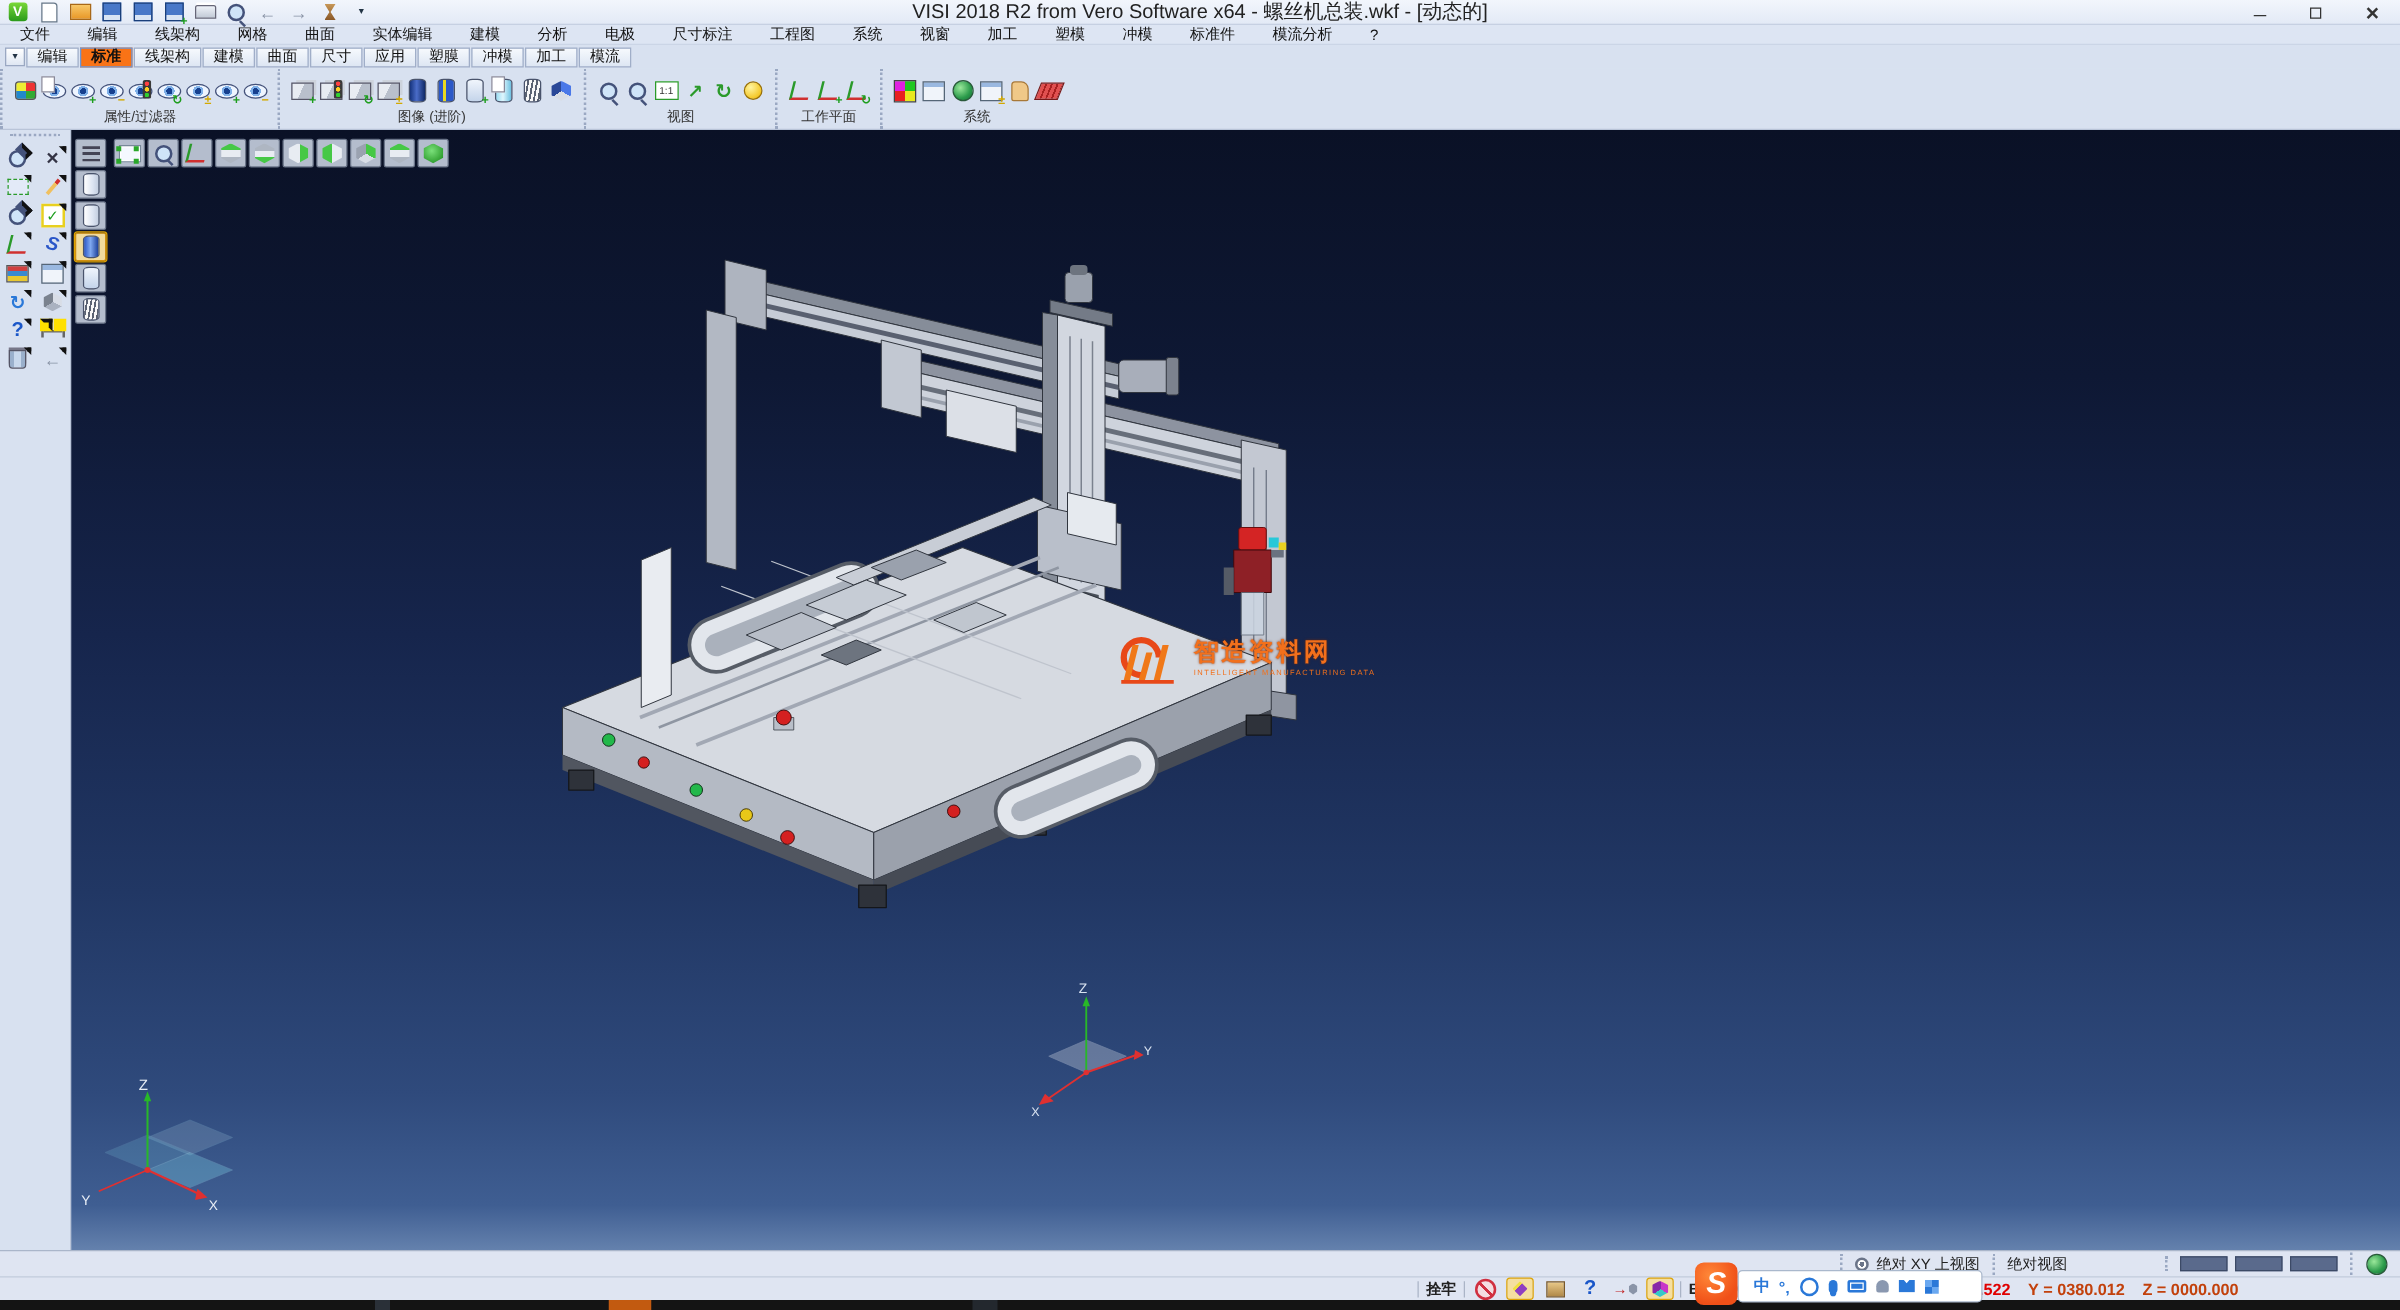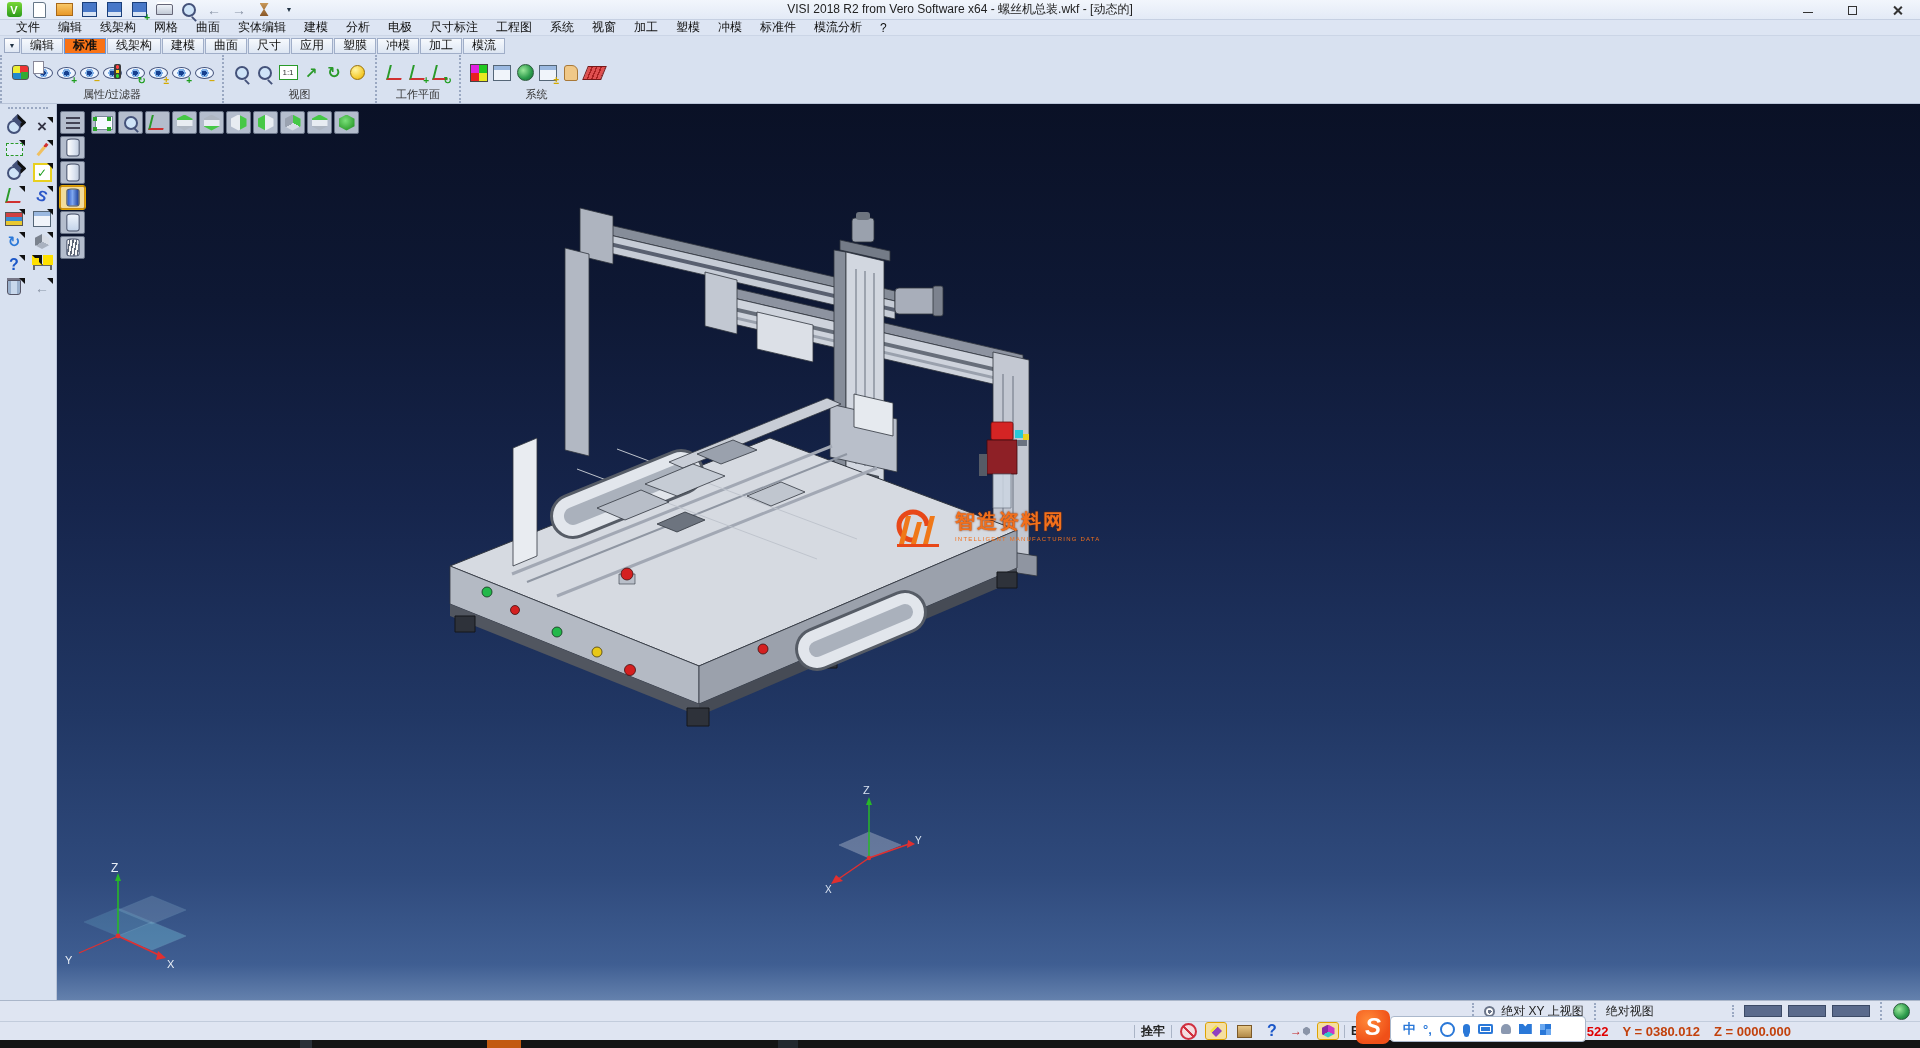--- a/index.html
+++ b/index.html
@@ -1,29 +1,29 @@
 <!DOCTYPE html>
 <html><head>
 <meta charset="utf-8">
 <style>
 *{margin:0;padding:0;box-sizing:border-box;font-family:"Liberation Sans","DejaVu Sans",sans-serif;}
 html,body{width:1920px;height:1048px;overflow:hidden;background:#dce4f1;}
 
 #titlebar{position:absolute;left:0;top:0;width:1920px;height:20px;background:linear-gradient(#f2f6fc,#e3eaf6);display:flex;align-items:center;border-bottom:1px solid #c6d0e2;}
-#title-text{position:absolute;left:0;right:0;text-align:center;font-size:12px;color:#222;}
+#title-text{position:absolute;left:0;right:0;text-align:center;font-size:16px;color:#222;}
 #qat{display:flex;align-items:center;gap:3px;padding-left:3px;z-index:2;}
 .qic{width:18px;height:16px;display:flex;align-items:center;justify-content:center;font-size:10px;}
 .win-controls{position:absolute;right:0;top:0;height:20px;display:flex;z-index:3;}
 .wbtn{width:45px;height:20px;display:flex;align-items:center;justify-content:center;color:#333;}
 .glyph-min{width:10px;border-bottom:1px solid #333;height:6px;}
 .glyph-max{width:9px;height:9px;border:1px solid #333;}
 .glyph-close{position:relative;width:11px;height:11px;}
 .glyph-close::before,.glyph-close::after{content:"";position:absolute;left:5px;top:0;width:1.5px;height:11px;background:#333;}
 .glyph-close::before{transform:rotate(45deg);} .glyph-close::after{transform:rotate(-45deg);}
-#menubar{position:absolute;left:0;top:20px;width:1920px;height:16px;background:#dde5f3;display:flex;align-items:center;padding-left:8px;gap:2px;border-bottom:1px solid #cbd5e6;}
+#menubar{position:absolute;left:0;top:20px;width:1920px;height:16px;background:#dde5f3;display:flex;align-items:center;padding-left:8px;gap:14px;border-bottom:1px solid #cbd5e6;}
 .mitem{font-size:12px;color:#111;padding:0 8px;white-space:nowrap;}
 #tabbar{position:absolute;left:0;top:36px;width:1920px;height:19px;background:#d8e1f0;display:flex;align-items:center;padding-left:4px;gap:1px;}
 .tab-dd{width:16px;height:15px;border:1px solid #9aa8c2;background:linear-gradient(#fff,#dfe7f3);display:flex;align-items:center;justify-content:center;font-size:7px;color:#223;}
 .tab{height:16px;font-size:12px;color:#111;padding:0 8px;border:1px solid #a0aec8;background:linear-gradient(#f6f9fd,#dde6f3);display:flex;align-items:center;}
 .tab.sel{background:#f97316;border-color:#6a96d8;font-weight:bold;}
 
 #ribbon{position:absolute;left:0;top:55px;width:1920px;height:49px;background:#d8e1f0;display:flex;border-bottom:1px solid #b9c4d8;}
 .rgroup{display:flex;flex-direction:column;border-left:2px dotted #9aa8c2;padding:2px 7px 0 7px;}
 .ricons{display:flex;align-items:center;gap:1px;height:31px;}
 .rlabel{text-align:center;font-size:11px;color:#333;height:14px;line-height:13px;white-space:nowrap;}
@@ -225,20 +225,35 @@
         <span class="ic eye tl2"></span>
         <span class="ic eye badge b-cyc"></span>
         <span class="ic eye badge b-pm"></span>
         <span class="ic eye badge b-add"></span>
         <span class="ic eye badge b-sub"></span>
       </div>
     <div class="rlabel">属性/过滤器</div>
   </div>
   <div class="rgroup">
     <div class="ricons">
+        <span class="ic cubes badge b-add"></span>
+        <span class="ic cubes tl2"></span>
+        <span class="ic cubes badge b-cyc"></span>
+        <span class="ic cubes badge b-pm"></span>
+        <span class="ic cylb cyl-navy"></span>
+        <span class="ic cylb cyl-stripe"></span>
+        <span class="ic cylb cyl-glass badge b-add"></span>
+        <span class="ic cylb cyl-sky pg"></span>
+        <span class="ic cylb cyl-hatch"></span>
+        <span class="ic cb cb-blue"></span>
+      </div>
+    <div class="rlabel">图像 (进阶)</div>
+  </div>
+  <div class="rgroup">
+    <div class="ricons">
         <span class="ic mag badge b-pm"></span>
         <span class="ic mag badge b-add"></span>
         <span class="ic frame11"></span>
         <span class="ic arrowg"></span>
         <span class="ic rot"></span>
         <span class="ic face"></span>
       </div>
     <div class="rlabel">视图</div>
   </div>
   <div class="rgroup">

